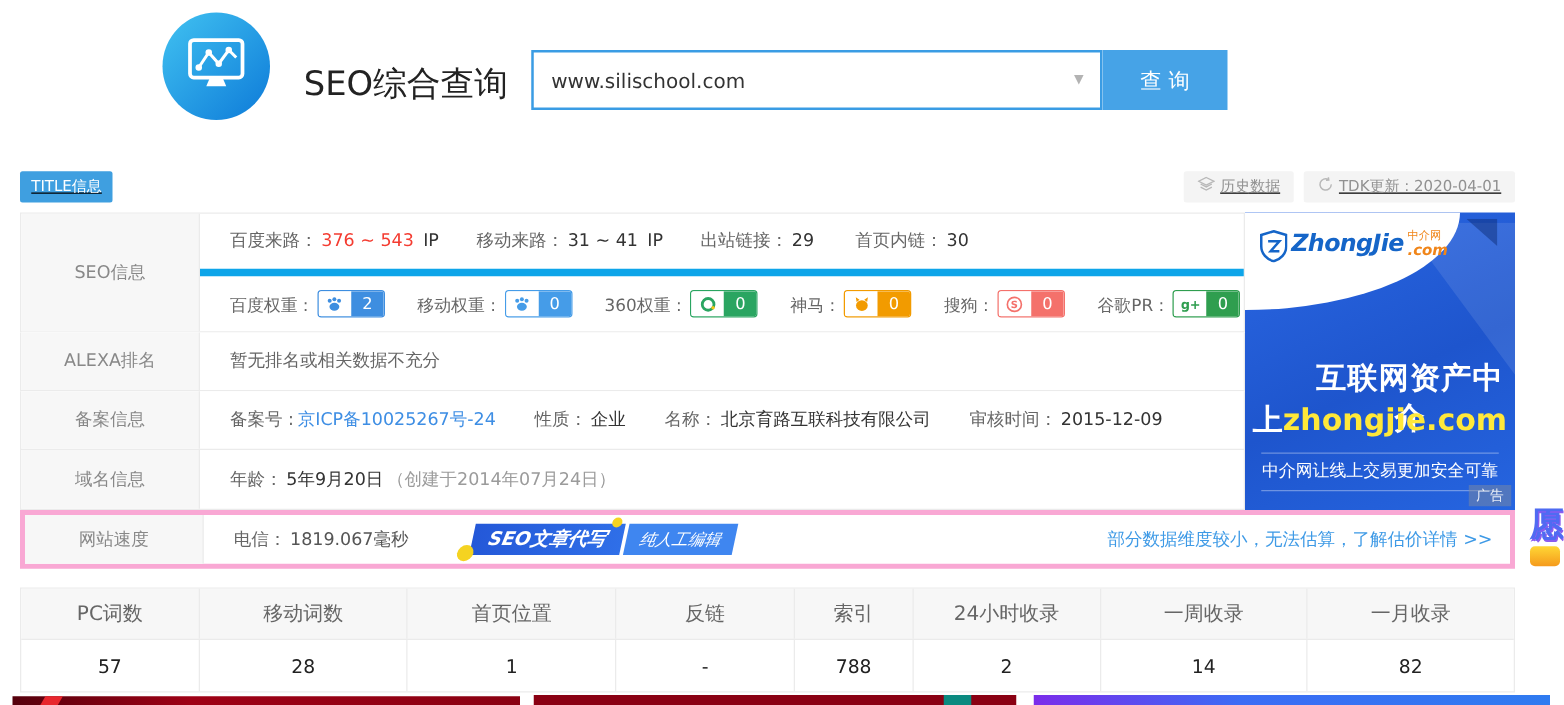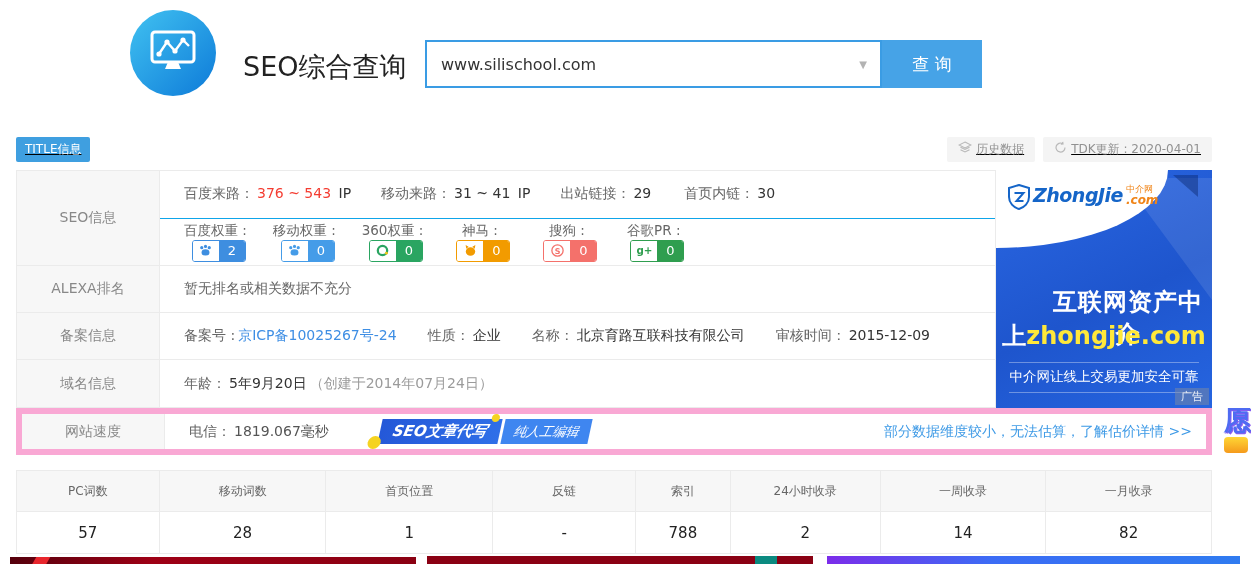--- a/index.html
+++ b/index.html
@@ -25,32 +25,32 @@
   .chip svg { opacity:.75; }
 
   
   .info-table { position:absolute; left:16px; top:170px; width:980px; }
   .irow { display:flex; border:1px solid #ebebeb; border-top:none; background:#fff;}
   .irow.first { border-top:1px solid #ebebeb; }
   .ilabel { width:143px; background:#f7f7f7; color:#888; font-size:14px; display:flex; align-items:center; justify-content:center; border-right:1px solid #ebebeb; flex-shrink:0;}
   .icontent { flex:1; display:flex; align-items:center; padding-left:24px; font-size:14px; color:#666; gap:30px;}
   .seo-content { flex:1; display:flex; flex-direction:column; }
   .subrow { flex:1; display:flex; align-items:center; padding-left:24px; font-size:14px; color:#666; gap:30px;}
-  .subrow.top { border-bottom:1px solid #0ea5e9; }
+  .subrow.top { border-bottom:6px solid #0ea5e9; }
   .k { color:#666; } .v { color:#333; margin:0 3px; } .v.red { color:#f43c31; } .suf { color:#333; }
   .note { color:#9b9b9b; }
   .link { color:#3e8ee4; cursor:pointer; }
   .wgroup { display:flex; align-items:center; gap:26px; font-size:13.5px; }
-  .witem { display:flex; align-items:center; color:#666;flex-direction:column; }
+  .witem { display:flex; align-items:flex-end; color:#666; }
   .wbadge { display:inline-flex; height:22px; border:1px solid var(--c,#3e8ee0); border-radius:3px; overflow:hidden; margin-left:7px; cursor:pointer; }
   .wicon { width:26px; background:#fff; color:var(--c,#3e8ee0); display:flex; align-items:center; justify-content:center; }
   .wval { width:26px; background:var(--c,#3e8ee0); color:#fff; font-size:13px; display:flex; align-items:center; justify-content:center; }
 
   
-  .speed-row { position:absolute; left:16px; top:408px; width:1196px; height:47px; display:flex; border:6px solid #f9a8d4; }
+  .speed-row { position:absolute; left:16px; top:408px; width:1196px; height:47px; display:flex; border:4px solid #f9a8d4; }
   .speed-content { flex:1; display:flex; align-items:center; padding-left:24px; font-size:14px; color:#666; }
   .estimate { margin-left:auto; margin-right:14px; color:#3e9ae6; font-size:14px; cursor:pointer; }
   .promo { position:relative; margin-left:48px; display:flex; height:25px; transform:skewX(-12deg); cursor:pointer; }
   .promo-left { background:linear-gradient(90deg,#2458d8,#2f6fe8); color:#fff; font-style:italic; font-weight:bold; font-size:15px; padding:0 13px; display:flex; align-items:center; }
   .promo-right { background:#3f86f0; color:#fff; font-size:13px; font-style:italic; padding:0 11px; display:flex; align-items:center; margin-left:3px; }
   .dot { position:absolute; border-radius:50%; background:#f5d321; }
   .dot.d1 { left:-10px; bottom:-5px; width:13px; height:13px; }
   .dot.d2 { top:-5px; left:52%; width:8px; height:8px; }
 
   
@@ -73,21 +73,21 @@
   .ad-div.d1 { top:192px; } .ad-div.d2 { top:222px; }
   .ad-slogan { position:absolute; top:198px; width:100%; text-align:center; color:#fff; font-size:13.5px; }
   .ad-tag { position:absolute; right:3px; bottom:3px; font-size:11px; color:rgba(255,255,255,.85); background:rgba(125,138,160,.5); padding:1px 6px; }
 
   
   .stats { position:absolute; left:16px; top:470px; width:1196px; border:1px solid #ebebeb; }
   .srow { display:flex; height:41px; }
   .srow.head { background:#f7f7f7; border-bottom:1px solid #ebebeb; }
   .scell { display:flex; align-items:center; justify-content:center; border-left:1px solid #ebebeb; }
   .scell:first-child { border-left:none; }
-  .srow.head .scell { color:#666; font-size:12px; }
+  .srow.head .scell { color:#666; font-size:16px; }
   .srow.vals .scell { color:#222; font-size:15px; }
   .c0{width:142px;} .c1{width:167px;} .c2{width:167px;} .c3{width:143px;} .c4{width:95px;} .c5{width:150px;} .c6{width:166px;} .c7{width:166px;}
 
   
   .strip { position:absolute; height:8px; cursor:pointer; }
   .strip1 { left:10px; top:557px; width:406px; background:linear-gradient(90deg,#55000c,#9e0015 35%,#8a0012); }
   .strip1 i { position:absolute; left:24px; top:0; width:14px; height:100%; background:#e8262d; transform:skewX(-30deg); }
   .strip2 { left:427px; top:556px; width:386px; background:#8a0013; }
   .strip2 i { position:absolute; right:36px; top:0; width:22px; height:100%; background:#0b8a80; }
   .strip3 { left:827px; top:556px; width:413px; background:linear-gradient(90deg,#7b2cea,#3b6cf5 40%,#2f7bf0); }

